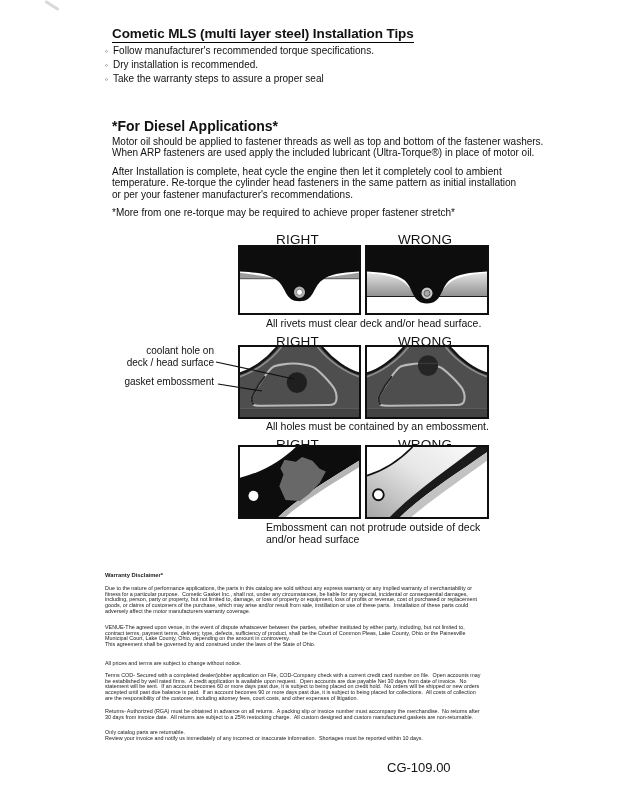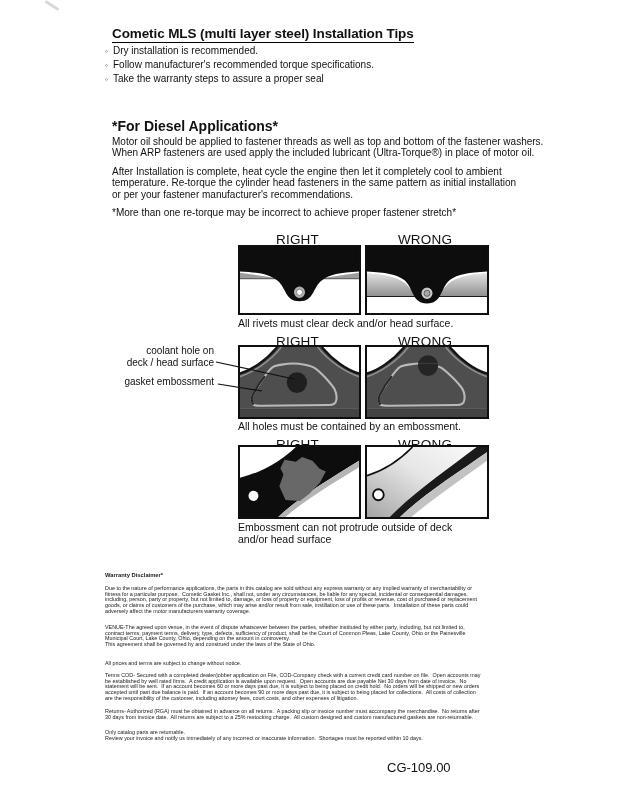--- a/index.html
+++ b/index.html
@@ -19,51 +19,51 @@
   .sbmark{display:inline-block;width:7px;font-size:9px;}
   
   .diesel-h{left:112px;top:118px;font-size:14px;font-weight:bold;white-space:pre;}
   .body-para{left:112px;font-size:10px;line-height:11.3px;white-space:pre;}
   .p1{top:136px;} .p2{top:166px;} .pnote{top:207px;}
   
   .diagrams{left:0;top:228px;width:618px;height:322px;}
   .dlabel{font-size:13.5px;text-align:center;letter-spacing:.2px;white-space:pre;}
   .panel{border:2px solid #0f0f0f;background:#fff;}
   .panel svg{display:block;width:100%;height:100%;}
-  .caption{font-size:10.5px;line-height:12px;white-space:pre-line;}
+  .caption{font-size:10.5px;line-height:12px;white-space:pre-line;margin-left:28px;}
   .ann{left:78px;width:136px;font-size:10px;line-height:12px;text-align:right;white-space:pre-line;}
   .leader{left:0;top:0;pointer-events:none;}
   
   .warr{left:105px;font-size:5.4px;line-height:5.7px;white-space:pre;letter-spacing:0;color:#1a1a1a;}
   .warr-h{font-weight:bold;font-size:5.8px;}
   
   .footer-code{left:387px;top:760px;font-size:13px;white-space:pre;}
 </style>
 </head>
 <body>
 
 <div class="page">
 
   <div class="abs scan-mark"></div>
 
   <div class="abs title">Cometic MLS (multi layer steel) Installation Tips</div>
 
   <div class="abs bullets">
+    <div class="bullet-row"><span class="bmark">◦</span><span>Follow manufacturer's recommended torque specifications.</span></div>
     <div class="bullet-row"><span class="bmark">◦</span><span>Dry installation is recommended.</span></div>
-    <div class="bullet-row"><span class="bmark">◦</span><span>Follow manufacturer's recommended torque specifications.</span></div>
     <div class="bullet-row"><span class="bmark">◦</span><span>Take the warranty steps to assure a proper seal</span></div>
   </div>
 
   <div class="abs diesel-h">*For Diesel Applications*</div>
   <div class="abs body-para p2">After Installation is complete, heat cycle the engine then let it completely cool to ambient
 temperature. Re-torque the cylinder head fasteners in the same pattern as initial installation
 or per your fastener manufacturer's recommendations.</div>
   <div class="abs body-para p1">Motor oil should be applied to fastener threads as well as top and bottom of the fastener washers.
 When ARP fasteners are used apply the included lubricant (Ultra-Torque®) in place of motor oil.</div>
-  <div class="abs body-para pnote">*More than one re-torque may be incorrect to achieve proper fastener stretch*</div>
+  <div class="abs body-para pnote">*More from one re-torque may be required to achieve proper fastener stretch*</div>
 
   <div class="abs diagrams">
 
     <div class="abs dlabel" style="left:238px;top:4px;width:119px;">RIGHT</div>
     <div class="abs dlabel" style="left:365px;top:4px;width:120px;">WRONG</div>
 
     <div class="abs panel" style="left:238px;top:17px;width:119px;height:66px;">
       <svg viewBox="0 0 115 62" preserveAspectRatio="none">
         <rect x="0" y="0" width="115" height="62" fill="#ffffff"></rect>
         <polygon points="0,24.2 40,29.8 0,29.8" fill="#9c9c9c"></polygon>

